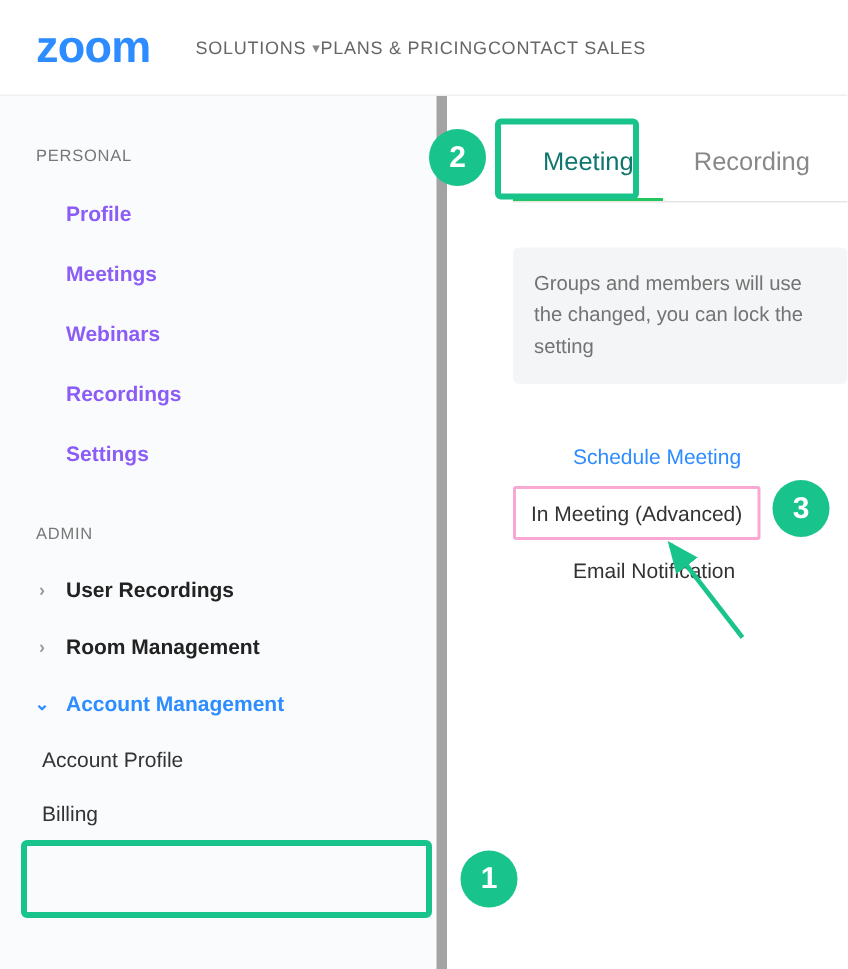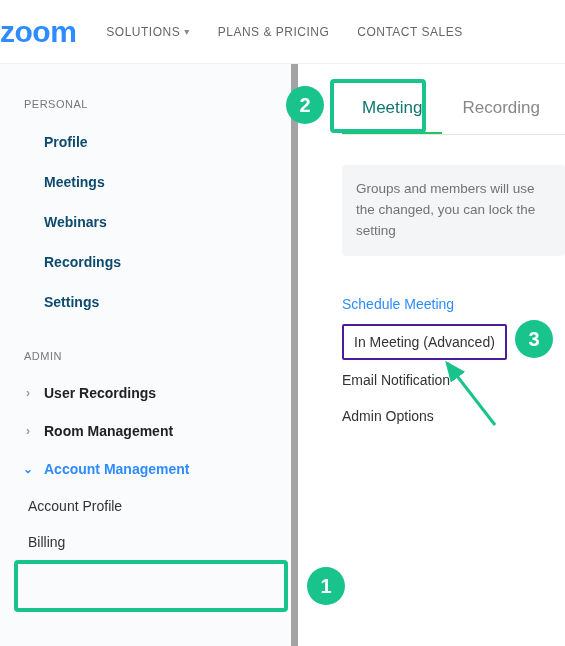--- a/index.html
+++ b/index.html
@@ -8,33 +8,33 @@
       background: #fff;
       width: 565px;
       height: 646px;
       overflow: hidden;
       position: relative;
     }
     .topbar {
       display: flex;
       align-items: center;
       height: 64px;
+      padding-left: 24px;
       gap: 30px;
       border-bottom: 1px solid #f0f0f0;
       background: #fff;
     }
     .logo {
       color: #2D8CFF;
       font-weight: 700;
       font-size: 30px;
       letter-spacing: -0.5px;
     }
     .nav {
       display: flex;
-      gap: 28px;
     }
     .nav-item {
       font-size: 12px;
       letter-spacing: 0.5px;
       color: #666;
       display: flex;
       align-items: center;
       gap: 4px;
       cursor: pointer;
     }
@@ -54,21 +54,21 @@
       padding-top: 26px;
     }
     .section-label {
       font-size: 11px;
       color: #777;
       letter-spacing: 0.5px;
       padding: 8px 24px 12px;
     }
     .side-item {
       font-size: 14px;
-      color: #0c4a6e;
+      color: #8b5cf6;
       padding: 12px 24px 12px 44px;
       cursor: pointer;
     }
     .side-item.bold { font-weight: 600; }
     .admin-row {
       display: flex;
       align-items: center;
       gap: 10px;
       font-size: 14px;
       font-weight: 600;
@@ -136,24 +136,25 @@
       line-height: 1.55;
     }
     .sublinks {
       margin-top: 30px;
     }
     .sublink {
       font-size: 14px;
       color: #333;
       padding: 10px 0;
       cursor: pointer;
+      margin-left: 40px;
     }
     .sublink.blue { color: #2D8CFF; }
     .sublink.boxed {
-      border: 2px solid #4c1d95;
+      border: 2px solid #f9a8d4;
       display: inline-block;
       padding: 8px 10px;
       border-radius: 2px;
       margin: 2px 0;
     }
     
     .anno-box {
       position: absolute;
       border: 4px solid #18c48b;
       border-radius: 4px;
@@ -231,21 +232,20 @@
       <div class="tab active">Meeting</div>
       <div class="tab">Recording</div>
     </div>
     <div class="banner">Groups and members will use the changed, you can lock the setting</div>
     <div class="sublinks">
       <div class="sublink blue">Schedule Meeting</div>
       <div>
         <span class="sublink boxed">In Meeting (Advanced)</span>
       </div>
       <div class="sublink">Email Notification</div>
-      <div class="sublink">Admin Options</div>
     </div>
   </div>
 </div>
 
 <div class="anno-box" style="left:14px; top:560px; width:274px; height:52px;"></div>
 <div class="anno-circle" style="left:307px; top:567px;">1</div>
 
 <div class="anno-box" style="left:330px; top:79px; width:96px; height:54px;"></div>
 <div class="anno-circle" style="left:286px; top:86px;">2</div>
 

